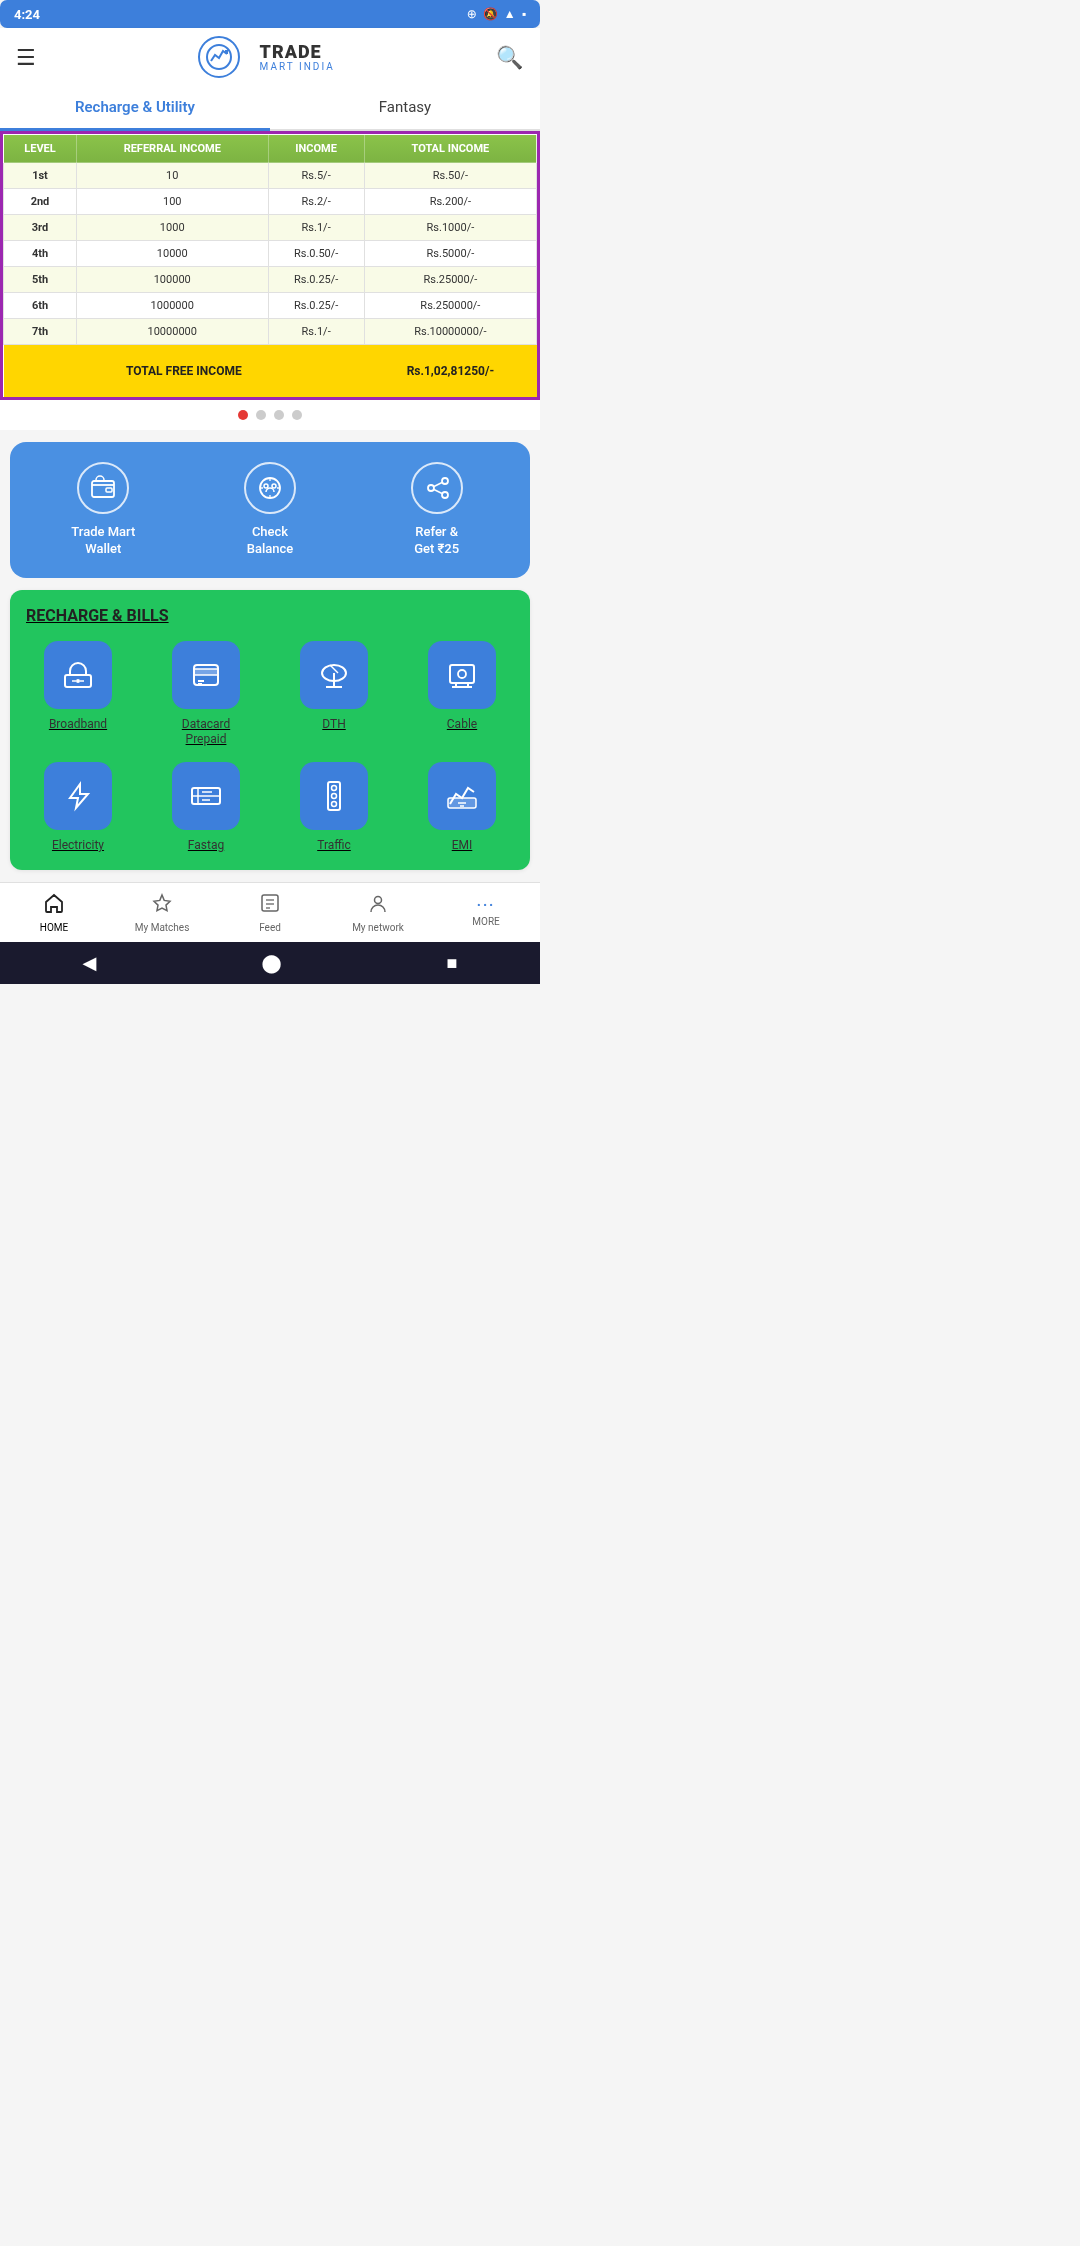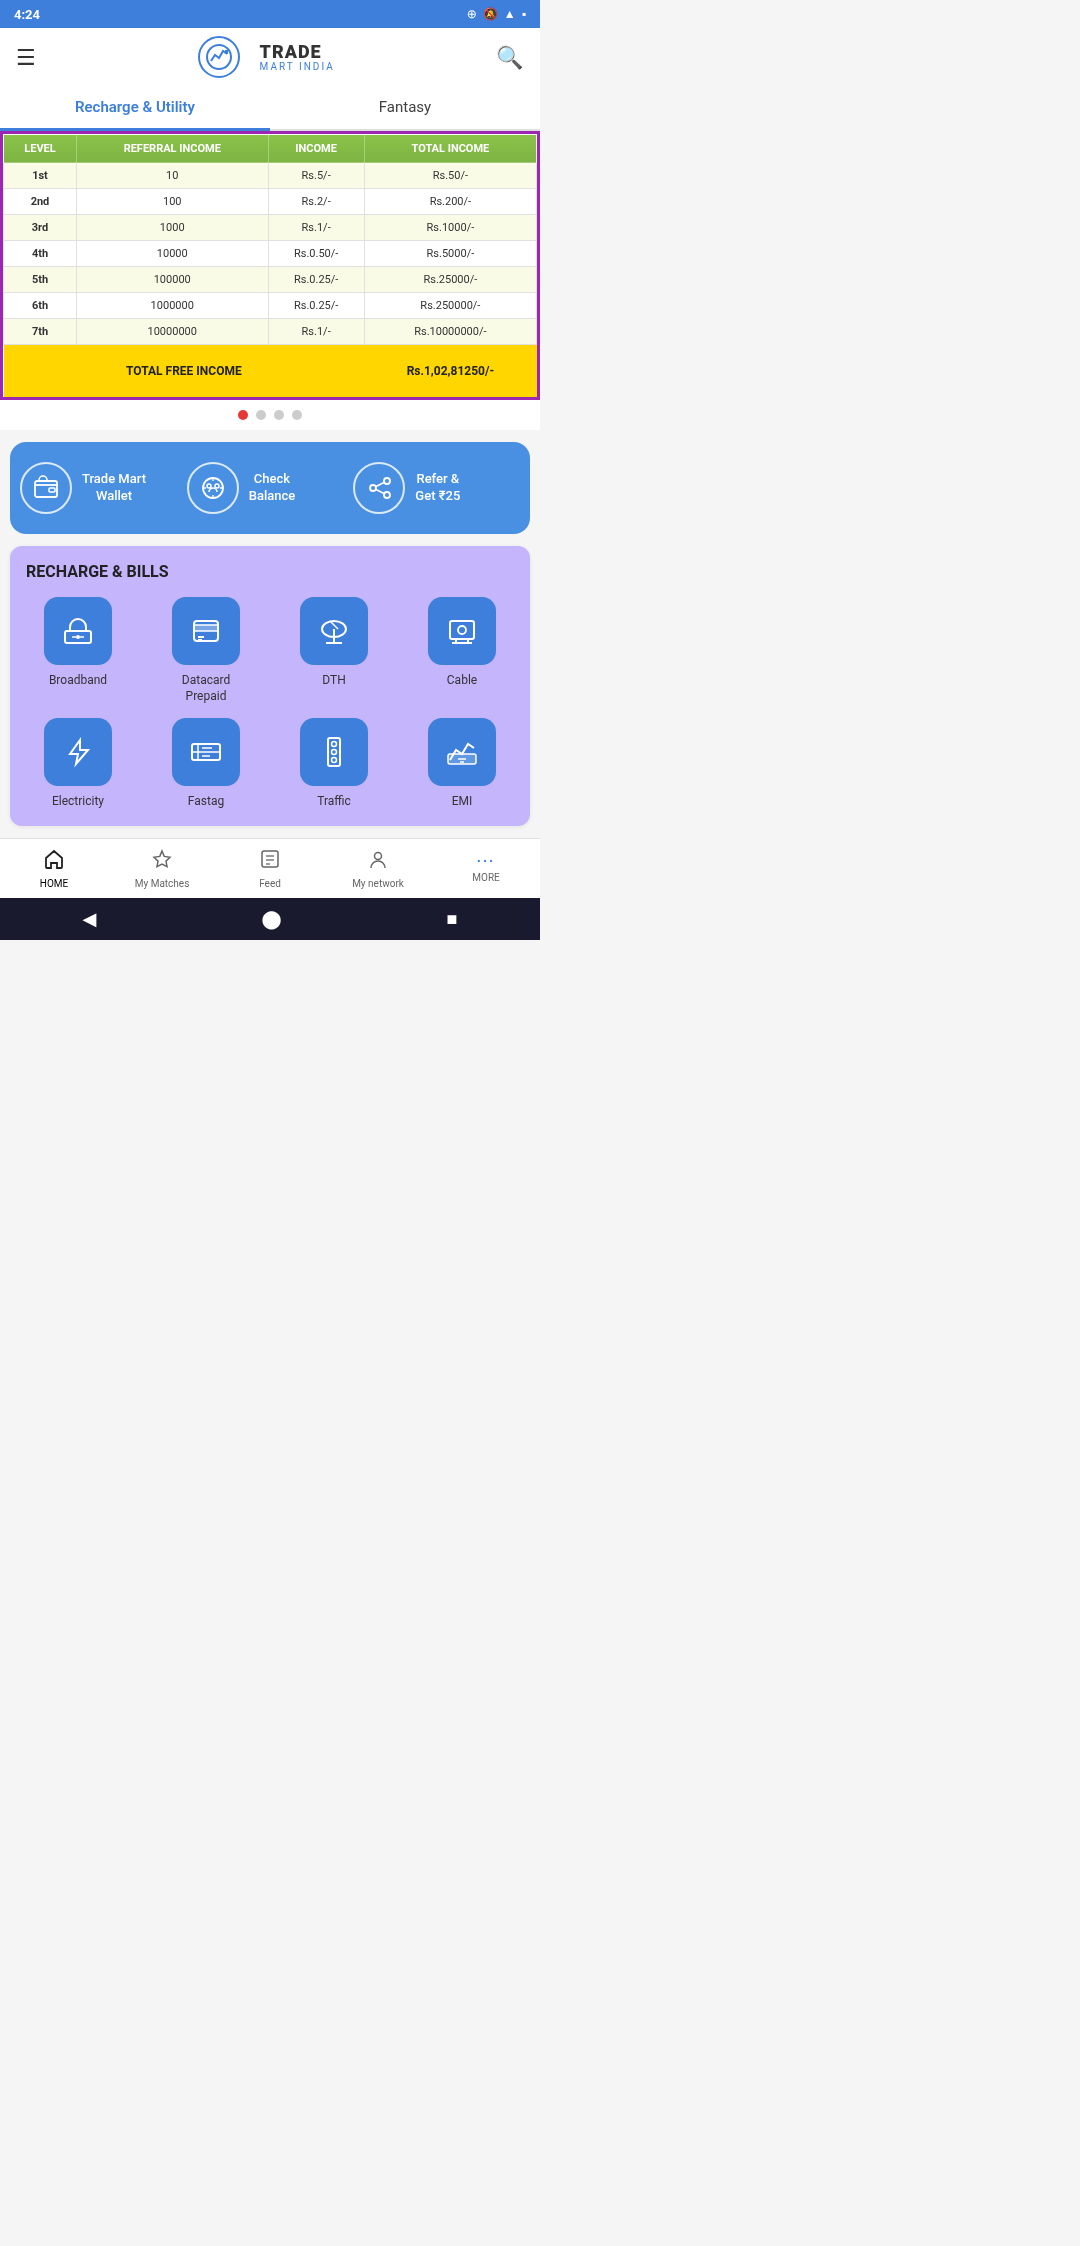--- a/index.html
+++ b/index.html
@@ -14,20 +14,21 @@
 
     
     .status-bar {
       background: #3d7fdb;
       color: white;
       display: flex;
       justify-content: space-between;
       align-items: center;
       padding: 6px 14px;
       height: 28px;
+      border-radius: 7px;
     }
     .status-time { font-size: 13px; font-weight: bold; }
     .status-icons { display: flex; gap: 6px; align-items: center; font-size: 12px; }
 
     
     .header {
       background: white;
       display: flex;
       align-items: center;
       justify-content: space-between;
@@ -136,21 +137,21 @@
       background: #4a90e2;
       margin: 12px 10px;
       border-radius: 16px;
       display: flex;
       padding: 20px 10px;
       gap: 0;
     }
     .action-card {
       flex: 1;
       display: flex;
-      flex-direction: row;
+      flex-direction: column;
       align-items: center;
       gap: 10px;
       cursor: pointer;
     }
     .action-icon {
       width: 52px; height: 52px;
       border: 2px solid rgba(255,255,255,0.8);
       border-radius: 50%;
       display: flex; align-items: center; justify-content: center;
       font-size: 22px;
@@ -159,25 +160,26 @@
     .action-label {
       color: white;
       font-size: 13px;
       text-align: center;
       font-weight: 500;
       line-height: 1.3;
     }
 
     
     .section {
-      background: #c4b5fd;
+      background: #22c55e;
       margin: 12px 10px;
       border-radius: 12px;
       padding: 16px;
       box-shadow: 0 1px 4px rgba(0,0,0,0.08);
+      text-decoration: underline;
     }
     .section-title {
       font-size: 16px;
       font-weight: 700;
       color: #222;
       margin-bottom: 16px;
     }
     .grid-4 {
       display: grid;
       grid-template-columns: repeat(4, 1fr);

